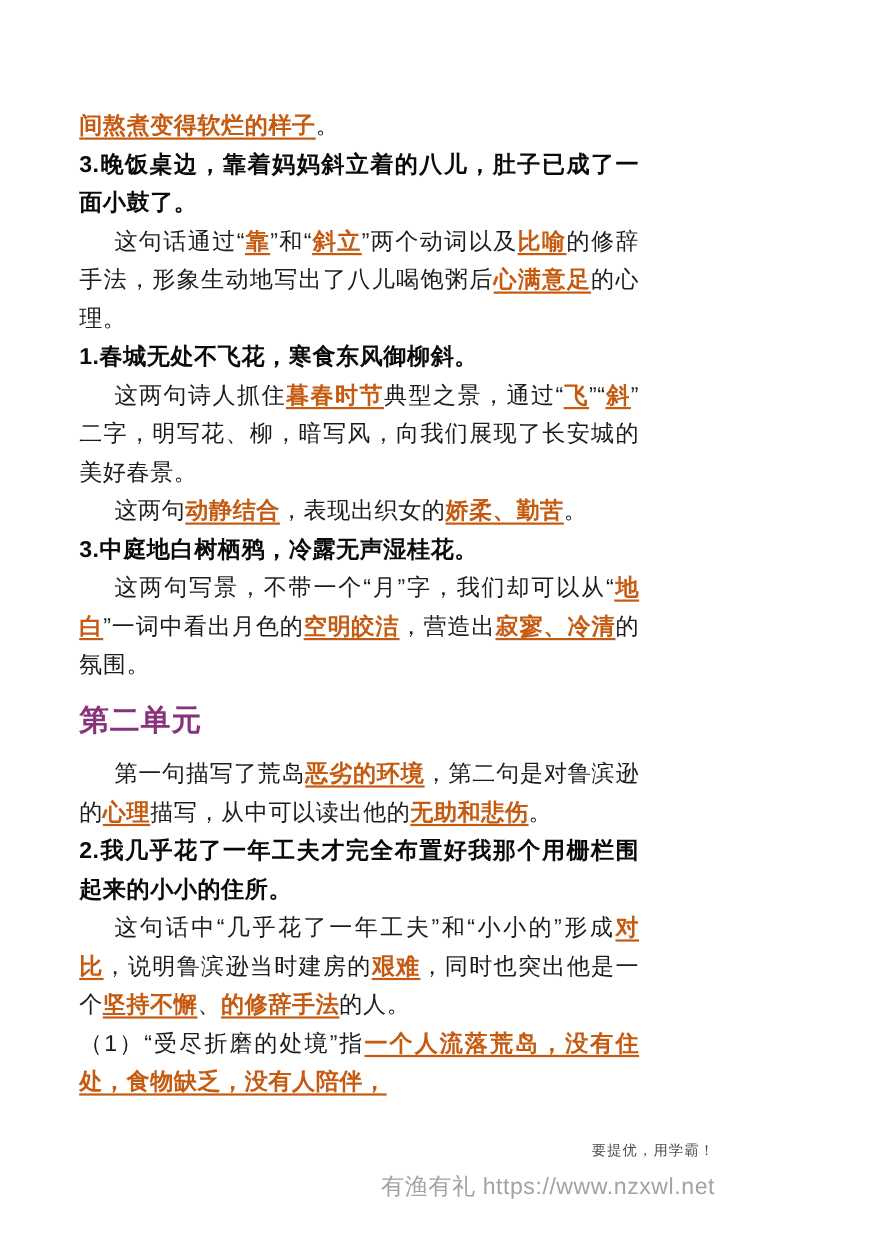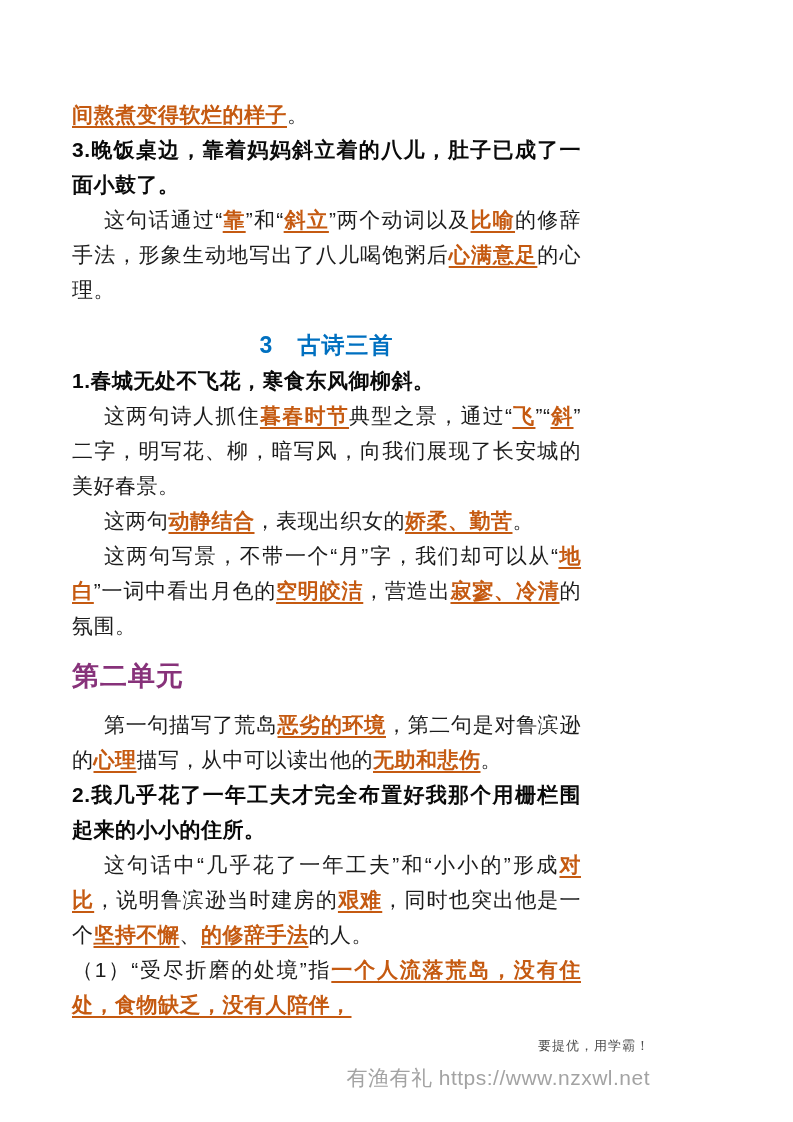--- a/index.html
+++ b/index.html
@@ -89,24 +89,24 @@
   }
 </style>
 </head>
 <body>
 
 <div class="page">
   <div class="doc-body">
       <p class="para"><span class="run-o">间熬煮变得软烂的样子</span><span class="run-n">。</span></p>
       <p class="para"><span class="run-b">3.晚饭桌边，靠着妈妈斜立着的八儿，肚子已成了一面小鼓了。</span></p>
       <p class="para indent"><span class="run-n">这句话通过“</span><span class="run-o">靠</span><span class="run-n">”和“</span><span class="run-o">斜立</span><span class="run-n">”两个动词以及</span><span class="run-o">比喻</span><span class="run-n">的修辞手法，形象生动地写出了八儿喝饱粥后</span><span class="run-o">心满意足</span><span class="run-n">的心理。</span></p>
-      <h2 class="heading">3　古诗三首</h2>
       <p class="para"><span class="run-b">1.春城无处不飞花，寒食东风御柳斜。</span></p>
       <p class="para indent"><span class="run-n">这两句诗人抓住</span><span class="run-o">暮春时节</span><span class="run-n">典型之景，通过“</span><span class="run-o">飞</span><span class="run-n">”“</span><span class="run-o">斜</span><span class="run-n">”二字，明写花、柳，暗写风，向我们展现了长安城的美好春景。</span></p>
       <p class="para indent"><span class="run-n">这两句</span><span class="run-o">动静结合</span><span class="run-n">，表现出织女的</span><span class="run-o">娇柔、勤苦</span><span class="run-n">。</span></p>
+      <p class="para"><span class="run-b">3.中庭地白树栖鸦，冷露无声湿桂花。</span></p>
       <p class="para indent"><span class="run-n">这两句写景，不带一个“月”字，我们却可以从“</span><span class="run-o">地白</span><span class="run-n">”一词中看出月色的</span><span class="run-o">空明皎洁</span><span class="run-n">，营造出</span><span class="run-o">寂寥、冷清</span><span class="run-n">的氛围。</span></p>
       <h1 class="unit">第二单元</h1>
       <p class="para indent"><span class="run-n">第一句描写了荒岛</span><span class="run-o">恶劣的环境</span><span class="run-n">，第二句是对鲁滨逊的</span><span class="run-o">心理</span><span class="run-n">描写，从中可以读出他的</span><span class="run-o">无助和悲伤</span><span class="run-n">。</span></p>
       <p class="para"><span class="run-b">2.我几乎花了一年工夫才完全布置好我那个用栅栏围起来的小小的住所。</span></p>
       <p class="para indent"><span class="run-n">这句话中“几乎花了一年工夫”和“小小的”形成</span><span class="run-o">对比</span><span class="run-n">，说明鲁滨逊当时建房的</span><span class="run-o">艰难</span><span class="run-n">，同时也突出他是一个</span><span class="run-o">坚持不懈</span><span class="run-n">、</span><span class="run-o">的修辞手法</span><span class="run-n">的人。</span></p>
       <p class="para"><span class="run-n">（1）“受尽折磨的处境”指</span><span class="run-o">一个人流落荒岛，没有住处，食物缺乏，没有人陪伴，</span></p>
     </div>
   <div class="footer">
     <div class="slogan">要提优，用学霸！</div>
     <div class="site">有渔有礼 https://www.nzxwl.net</div>

